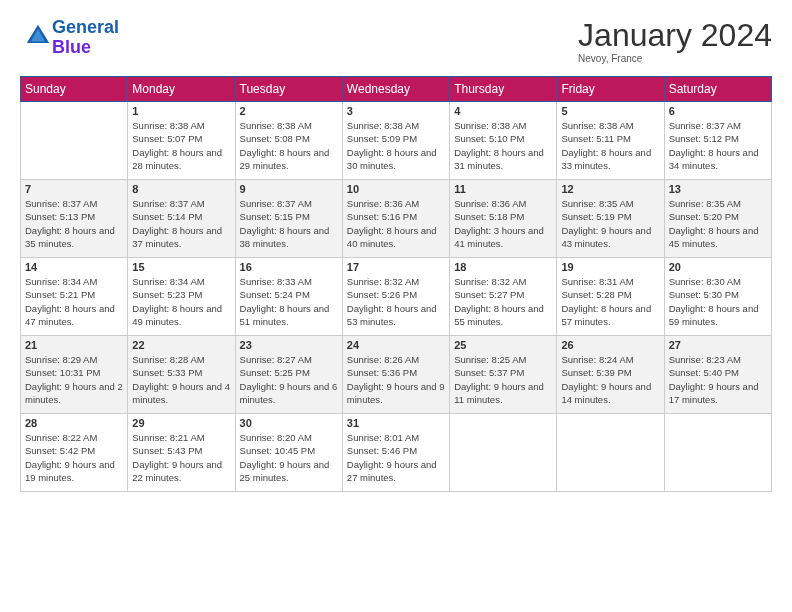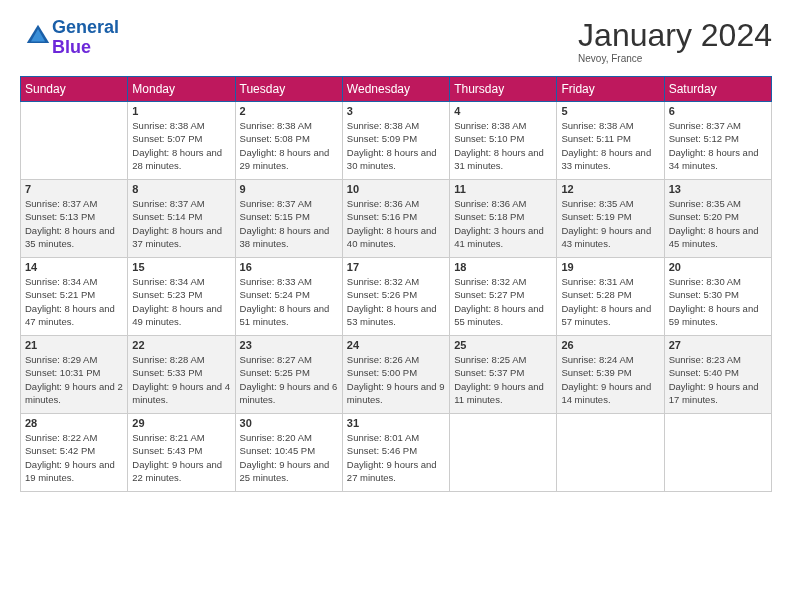--- a/index.html
+++ b/index.html
@@ -322,21 +322,21 @@
           <div class="day-info">
             <div>Sunrise: 8:27 AM</div>
             <div>Sunset: 5:25 PM</div>
             <div>Daylight: 9 hours and 6 minutes.</div>
           </div>
         </td>
           <td>
           <span class="day-number">24</span>
           <div class="day-info">
             <div>Sunrise: 8:26 AM</div>
-            <div>Sunset: 5:00 PM</div>
+            <div>Sunset: 5:36 PM</div>
             <div>Daylight: 9 hours and 9 minutes.</div>
           </div>
         </td>
           <td>
           <span class="day-number">25</span>
           <div class="day-info">
             <div>Sunrise: 8:25 AM</div>
             <div>Sunset: 5:37 PM</div>
             <div>Daylight: 9 hours and 11 minutes.</div>
           </div>

